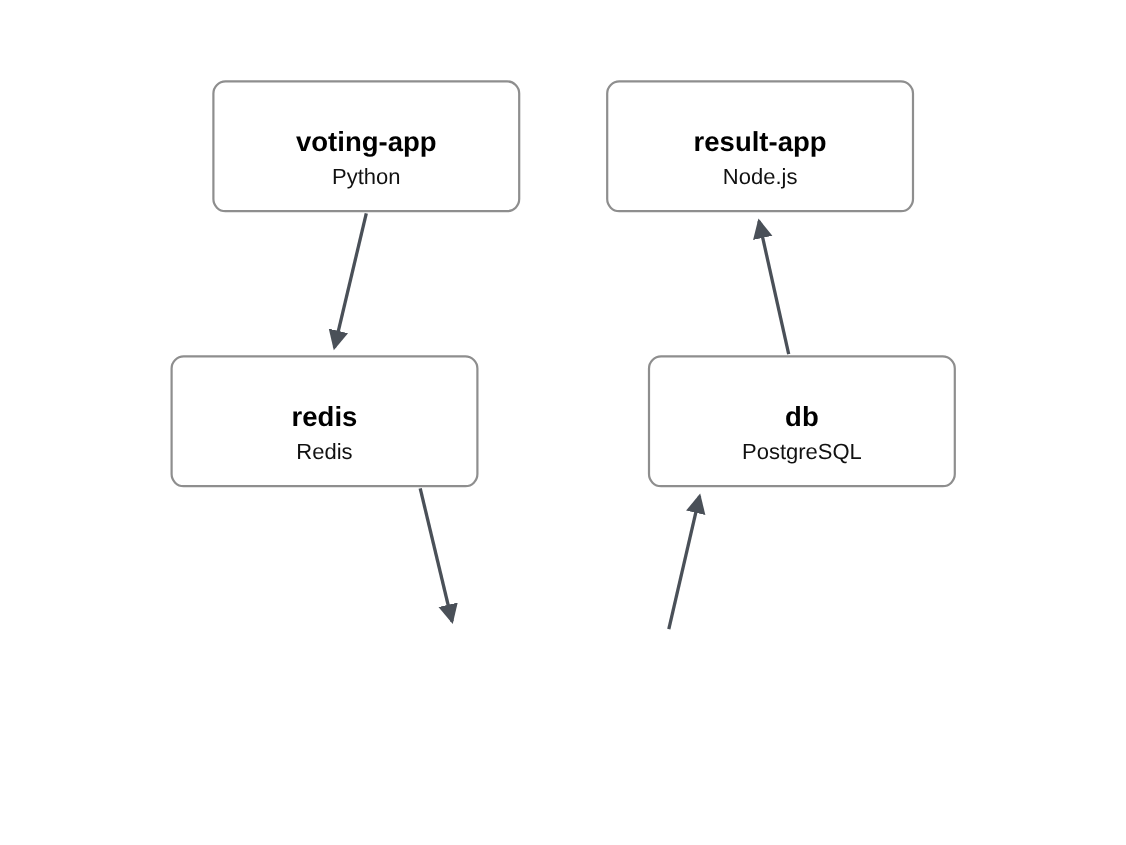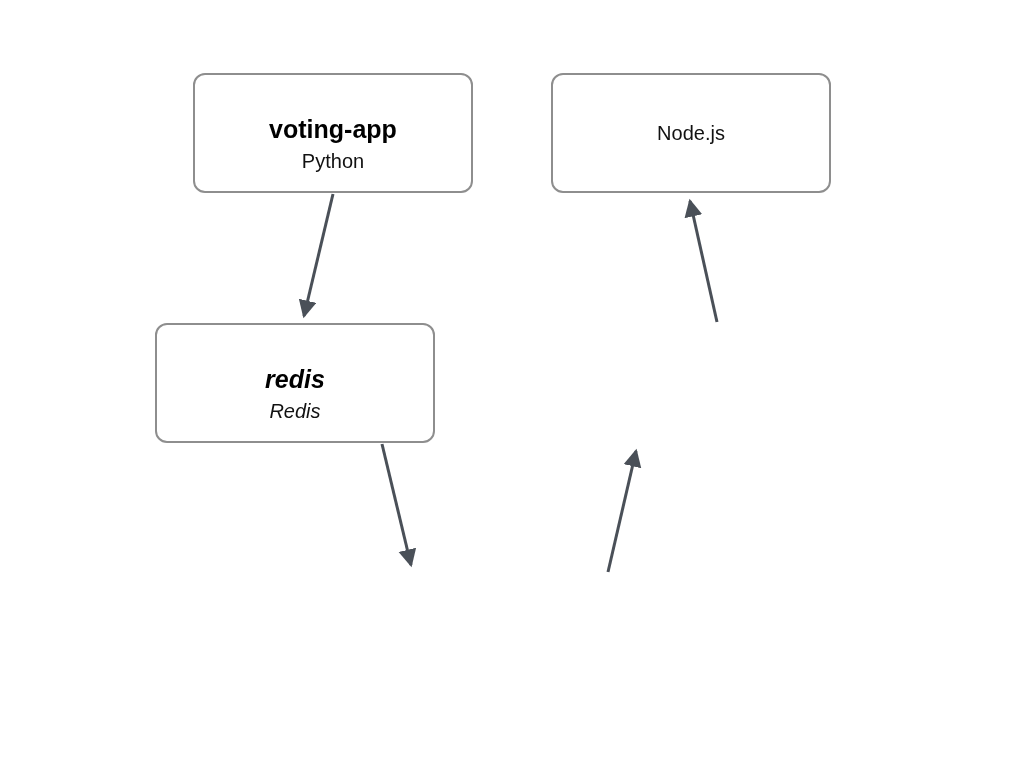--- a/index.html
+++ b/index.html
@@ -52,21 +52,21 @@
     margin-top: 21px;
   }
   .node-sub {
     font-size: 20px;
     font-weight: normal;
     color: #111111;
     line-height: 1.3;
   }
   .node-voting-app { left: 193px; top: 73px; }
   .node-result-app { left: 551px; top: 73px; }
-  .node-redis      { left: 155px; top: 323px; font-style: italic; }
+  .node-redis      { left: 155px; top: 323px; }
   .node-db         { left: 589px; top: 323px; }
   .node-worker     { left: 371px; top: 573px; }
 </style>
 </head>
 <body>
 
 <div class="canvas">
 
   <svg class="edges-svg" viewBox="0 0 1024 768" xmlns="http://www.w3.org/2000/svg">
     <defs>
@@ -79,23 +79,28 @@
     <line x1="608" y1="572" x2="636" y2="451" marker-end="url(#arrow)"></line>
     <line x1="717" y1="322" x2="690" y2="201" marker-end="url(#arrow)"></line>
   </svg>
 
   <div class="node node-voting-app">
     <div class="node-title">voting-app</div>
     <div class="node-sub">Python</div>
   </div>
 
   <div class="node node-result-app">
+    <div class="node-title">result-app</div>
     <div class="node-sub">Node.js</div>
   </div>
 
   <div class="node node-redis">
     <div class="node-title">redis</div>
     <div class="node-sub">Redis</div>
   </div>
 
+  <div class="node node-db">
+    <div class="node-title">db</div>
+    <div class="node-sub">PostgreSQL</div>
+  </div>
 
 
 </div>
 
 </body></html>

